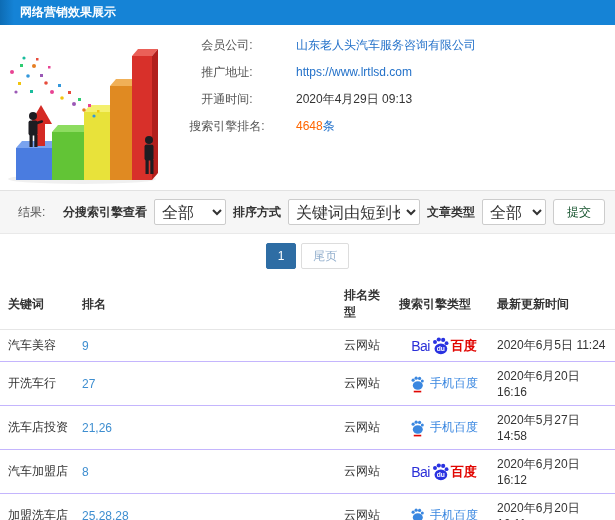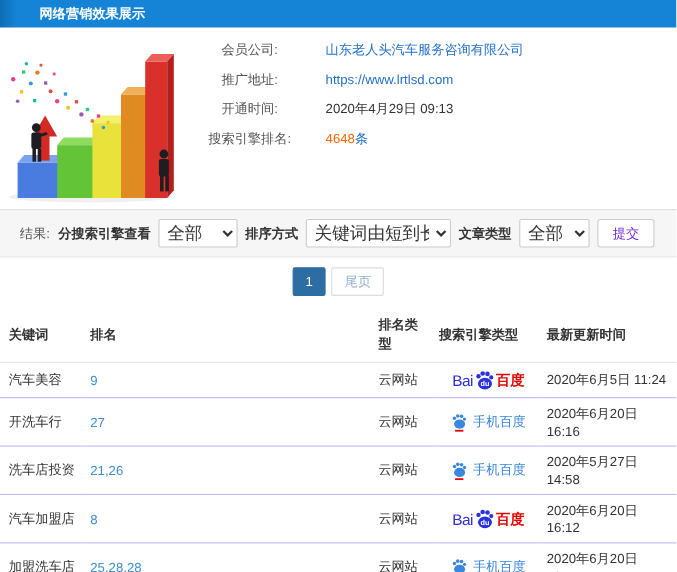--- a/index.html
+++ b/index.html
@@ -1,36 +1,36 @@
 <!DOCTYPE html>
 <html><head>
 <meta charset="utf-8">
 <style>
   * { margin:0; padding:0; box-sizing:border-box; }
   html,body { width:615px; background:#fff; }
   body { height:520px; overflow:hidden; font-family:"Liberation Sans","DejaVu Sans",sans-serif; font-size:12px; color:#333; }
 
-  .topbar { height:25px; line-height:25px; background:linear-gradient(90deg,#0d6cb4 0,#1583d6 14px,#1583d6 100%); color:#fff; font-weight:bold; padding-left:36px; font-size:12px; }
+  .topbar { height:25px; line-height:25px; background:linear-gradient(90deg,#0d6cb4 0,#1583d6 14px,#1583d6 100%); color:#fff; font-weight:bold; padding-left:20px; font-size:12px; }
 
   .member { display:flex; height:165px; }
   .illus { width:168px; height:160px; flex:none; margin-top:3px; }
   .fields { flex:1; padding-top:12px; }
   .field-row { display:flex; line-height:16px; margin-bottom:11px; }
   .field-label { width:118px; text-align:center; color:#555; flex:none; }
   .field-value { margin-left:10px; }
   .link { color:#2371c9; text-decoration:none; cursor:pointer; }
   .hl { color:#ff6600; }
 
-  .filter-band { height:44px; background:#f6f6f6; border-top:1px solid #e2e2e2; border-bottom:1px solid #e9e9e9; display:flex; align-items:center; padding:0 20px 0 18px; }
+  .filter-band { height:44px; background:#f6f6f6; border-top:1px solid #e2e2e2; border-bottom:1px solid #e9e9e9; display:flex; align-items:center; padding:0 10px 0 18px; }
   .results-label { color:#555; }
   .filter-controls { margin-left:auto; display:flex; align-items:center; gap:7px; }
   .filter-controls b { color:#333; font-size:12px; }
   .filter-controls select { height:26px; border:1px solid #ccc; border-radius:2px; background:#fff; font-size:16px; color:#333; padding:0 3px; font-family:inherit; }
   .sel-engine { width:72px; } .sel-sort { width:132px; } .sel-article { width:64px; }
-  .submit-btn { height:26px; padding:0 13px; background:#fff; border:1px solid #ccc; border-radius:3px; font-size:12px; color:#6d28d9; cursor:pointer; font-family:inherit; }
+  .submit-btn { height:26px; padding:0 13px; background:#fff; border:1px solid #ccc; border-radius:3px; font-size:12px; color:#14532d; cursor:pointer; font-family:inherit; }
 
   .pagination { display:flex; justify-content:center; gap:5px; padding:9px 0 9px 0; }
   .page-btn { display:inline-block; padding:5px 11px; font-size:12px; border-radius:2px; cursor:pointer; text-decoration:none; line-height:14px; }
   .page-current { background:#2e6da4; color:#fff; border:1px solid #2e6da4; }
   .page-next { background:#e3e3e3; color:#2e6da4; border:1px solid #dcdcdc; }
   .page-last { background:#fff; color:#93afcd; border:1px solid #ddd; }
 
   table { width:100%; border-collapse:collapse; table-layout:fixed; }
   th { text-align:left; font-weight:bold; color:#333; font-size:12px; padding:9px 4px 8px 4px; border-bottom:1px solid #e6e6e6; }
   td { padding:6px 4px; border-bottom:1px solid #c4b5fd; font-size:12px; color:#333; height:26px;margin-top:24px; }

